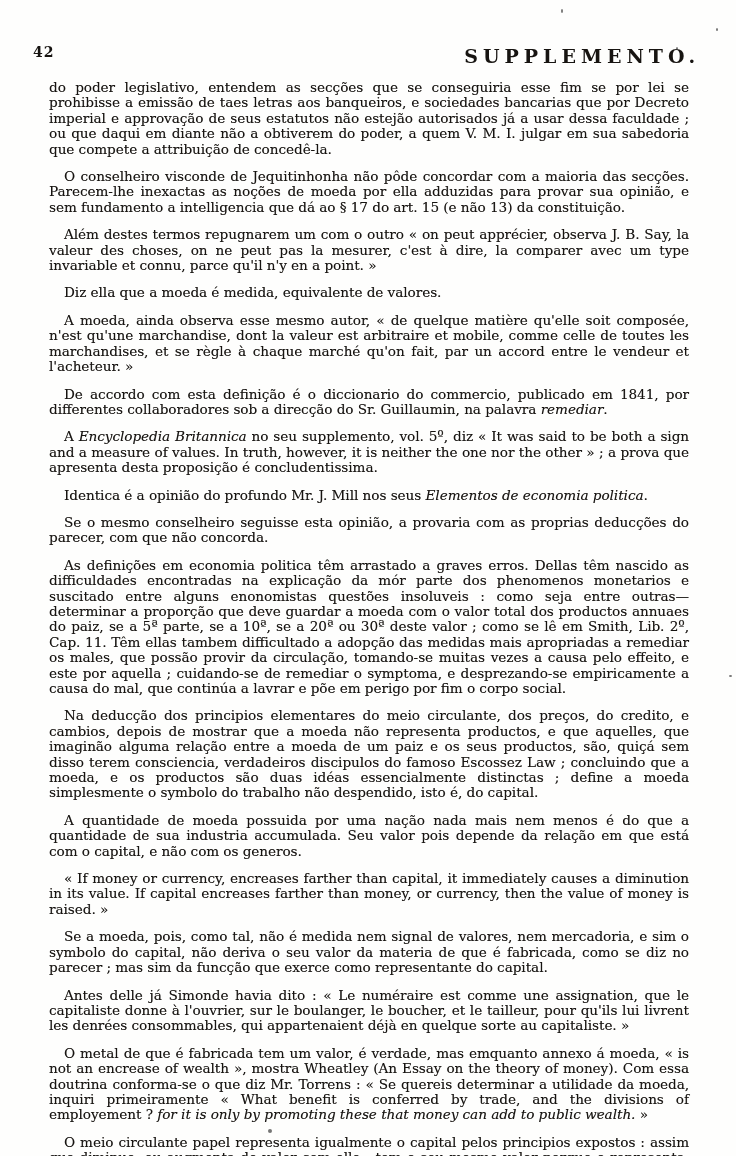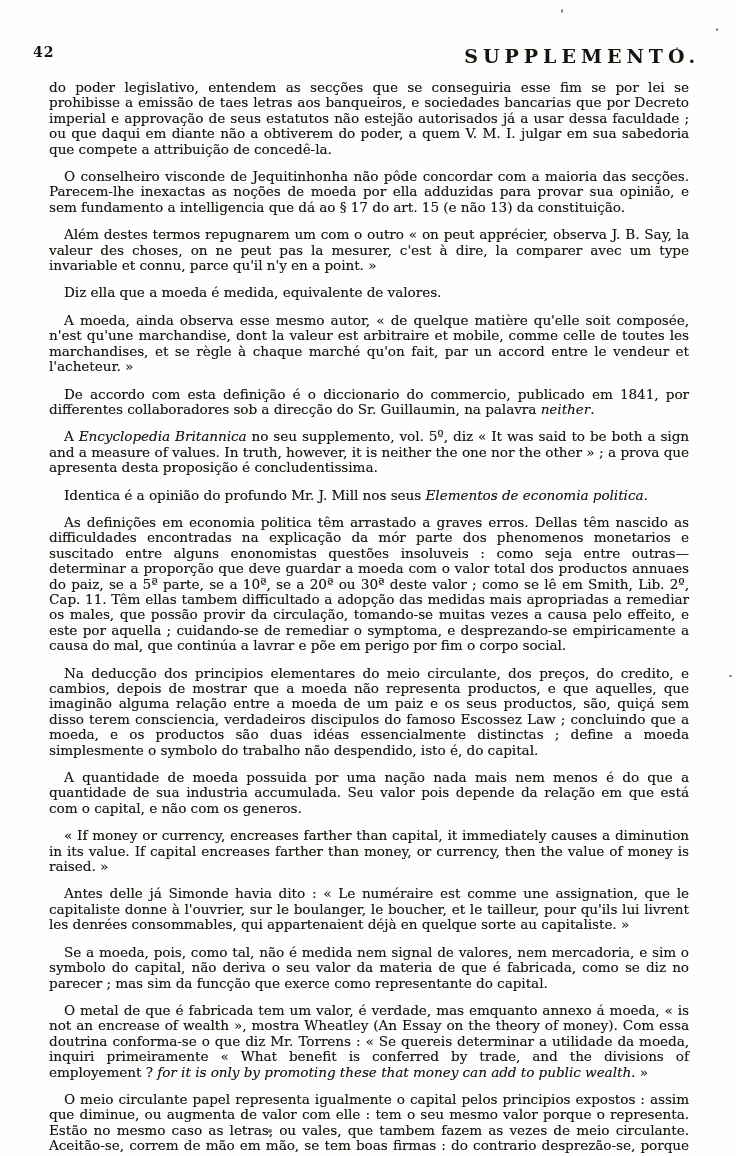--- a/index.html
+++ b/index.html
@@ -56,29 +56,30 @@
 <div class="page">
   <span class="page-number">42</span>
   <div class="header-title">SUPPLEMENTO.</div>
 
   <div class="body-text">
       <p class="para"><span>do poder legislativo, entendem as secções que se conseguiria esse fim se por lei se prohibisse a emissão de taes letras aos banqueiros, e sociedades bancarias que por Decreto imperial e approvação de seus estatutos não estejão autorisados já a usar dessa faculdade ; ou que daqui em diante não a obtiverem do poder, a quem V. M. I. julgar em sua sabedoria que compete a attribuição de concedê-la.</span></p>
       <p class="para indent"><span>O conselheiro visconde de Jequitinhonha não pôde concordar com a maioria das secções. Parecem-lhe inexactas as noções de moeda por ella adduzidas para provar sua opinião, e sem fundamento a intelligencia que dá ao § 17 do art. 15 (e não 13) da constituição.</span></p>
       <p class="para indent"><span>Além destes termos repugnarem um com o outro « on peut apprécier, observa J. B. Say, la valeur des choses, on ne peut pas la mesurer, c'est à dire, la comparer avec um type invariable et connu, parce qu'il n'y en a point. »</span></p>
       <p class="para indent"><span>Diz ella que a moeda é medida, equivalente de valores.</span></p>
       <p class="para indent"><span>A moeda, ainda observa esse mesmo autor, « de quelque matière qu'elle soit composée, n'est qu'une marchandise, dont la valeur est arbitraire et mobile, comme celle de toutes les marchandises, et se règle à chaque marché qu'on fait, par un accord entre le vendeur et l'acheteur. »</span></p>
-      <p class="para indent"><span>De accordo com esta definição é o diccionario do commercio, publicado em 1841, por differentes collaboradores sob a direcção do Sr. Guillaumin, na palavra </span><span class="it">neither</span><span>.</span></p>
+      <p class="para indent"><span>De accordo com esta definição é o diccionario do commercio, publicado em 1841, por differentes collaboradores sob a direcção do Sr. Guillaumin, na palavra </span><span class="it">remediar</span><span>.</span></p>
       <p class="para indent"><span>A </span><span class="it">Encyclopedia Britannica</span><span> no seu supplemento, vol. 5º, diz « It was said to be both a sign and a measure of values. In truth, however, it is neither the one nor the other » ; a prova que apresenta desta proposição é concludentissima.</span></p>
       <p class="para indent"><span>Identica é a opinião do profundo Mr. J. Mill nos seus </span><span class="it">Elementos de economia politica</span><span>.</span></p>
+      <p class="para indent"><span>Se o mesmo conselheiro seguisse esta opinião, a provaria com as proprias deducções do parecer, com que não concorda.</span></p>
       <p class="para indent"><span>As definições em economia politica têm arrastado a graves erros. Dellas têm nascido as difficuldades encontradas na explicação da mór parte dos phenomenos monetarios e suscitado entre alguns enonomistas questões insoluveis : como seja entre outras—determinar a proporção que deve guardar a moeda com o valor total dos productos annuaes do paiz, se a 5ª parte, se a 10ª, se a 20ª ou 30ª deste valor ; como se lê em Smith, Lib. 2º, Cap. 11. Têm ellas tambem difficultado a adopção das medidas mais apropriadas a remediar os males, que possão provir da circulação, tomando-se muitas vezes a causa pelo effeito, e este por aquella ; cuidando-se de remediar o symptoma, e desprezando-se empiricamente a causa do mal, que continúa a lavrar e põe em perigo por fim o corpo social.</span></p>
       <p class="para indent"><span>Na deducção dos principios elementares do meio circulante, dos preços, do credito, e cambios, depois de mostrar que a moeda não representa productos, e que aquelles, que imaginão alguma relação entre a moeda de um paiz e os seus productos, são, quiçá sem disso terem consciencia, verdadeiros discipulos do famoso Escossez Law ; concluindo que a moeda, e os productos são duas idéas essencialmente distinctas ; define a moeda simplesmente o symbolo do trabalho não despendido, isto é, do capital.</span></p>
       <p class="para indent"><span>A quantidade de moeda possuida por uma nação nada mais nem menos é do que a quantidade de sua industria accumulada. Seu valor pois depende da relação em que está com o capital, e não com os generos.</span></p>
       <p class="para indent"><span>« If money or currency, encreases farther than capital, it immediately causes a diminution in its value. If capital encreases farther than money, or currency, then the value of money is raised. »</span></p>
+      <p class="para indent"><span>Se a moeda, pois, como tal, não é medida nem signal de valores, nem mercadoria, e sim o symbolo do capital, não deriva o seu valor da materia de que é fabricada, como se diz no parecer ; mas sim da funcção que exerce como representante do capital.</span></p>
       <p class="para indent"><span>Antes delle já Simonde havia dito : « Le numéraire est comme une assignation, que le capitaliste donne à l'ouvrier, sur le boulanger, le boucher, et le tailleur, pour qu'ils lui livrent les denrées consommables, qui appartenaient déjà en quelque sorte au capitaliste. »</span></p>
-      <p class="para indent"><span>Se a moeda, pois, como tal, não é medida nem signal de valores, nem mercadoria, e sim o symbolo do capital, não deriva o seu valor da materia de que é fabricada, como se diz no parecer ; mas sim da funcção que exerce como representante do capital.</span></p>
       <p class="para indent"><span>O metal de que é fabricada tem um valor, é verdade, mas emquanto annexo á moeda, « is not an encrease of wealth », mostra Wheatley (An Essay on the theory of money). Com essa doutrina conforma-se o que diz Mr. Torrens : « Se quereis determinar a utilidade da moeda, inquiri primeiramente « What benefit is conferred by trade, and the divisions of employement ? </span><span class="it">for it is only by promoting these that money can add to public wealth.</span><span> »</span></p>
       <p class="para indent"><span>O meio circulante papel representa igualmente o capital pelos principios expostos : assim que diminue, ou augmenta de valor com elle : tem o seu mesmo valor porque o representa. Estão no mesmo caso as letras, ou vales, que tambem fazem as vezes de meio circulante. Aceitão-se, correm de mão em mão, se tem boas firmas : do contrario desprezão-se, porque não representão o capital, ou o representão mal.</span></p>
     </div>
 
   <div class="speck" style="left:561px; top:9px;  width:2px; height:4px;"></div>
   <div class="speck" style="left:716px; top:28px; width:2px; height:3px;"></div>
   <div class="speck" style="left:676px; top:47px; width:2px; height:3px;"></div>
   <div class="speck" style="left:729px; top:675px;width:3px; height:2px;"></div>
   <div class="speck" style="left:268px; top:1129px;width:4px; height:4px;"></div>
   <div class="speck" style="left:597px; top:1112px;width:2px; height:3px;"></div>

